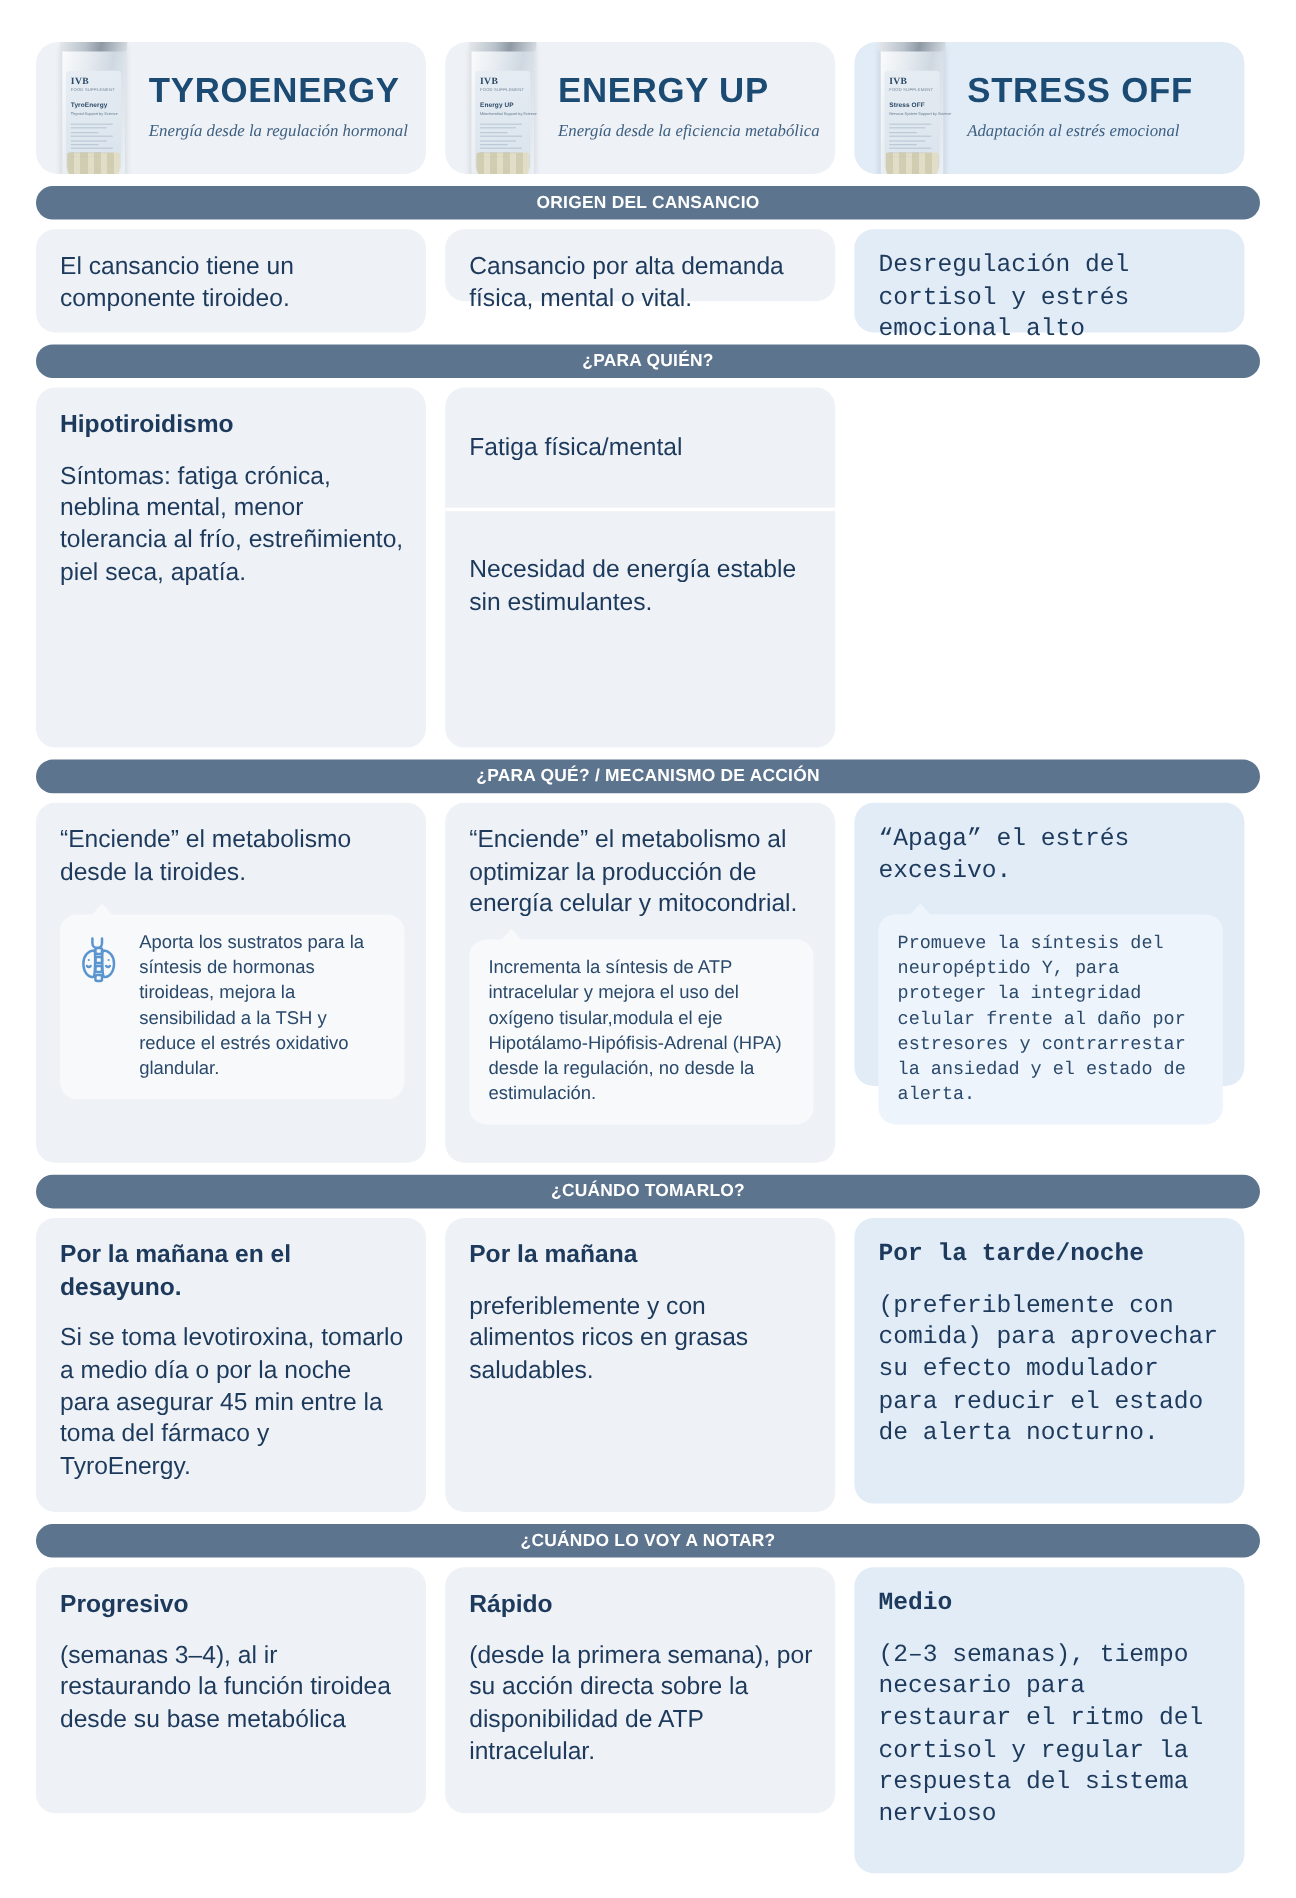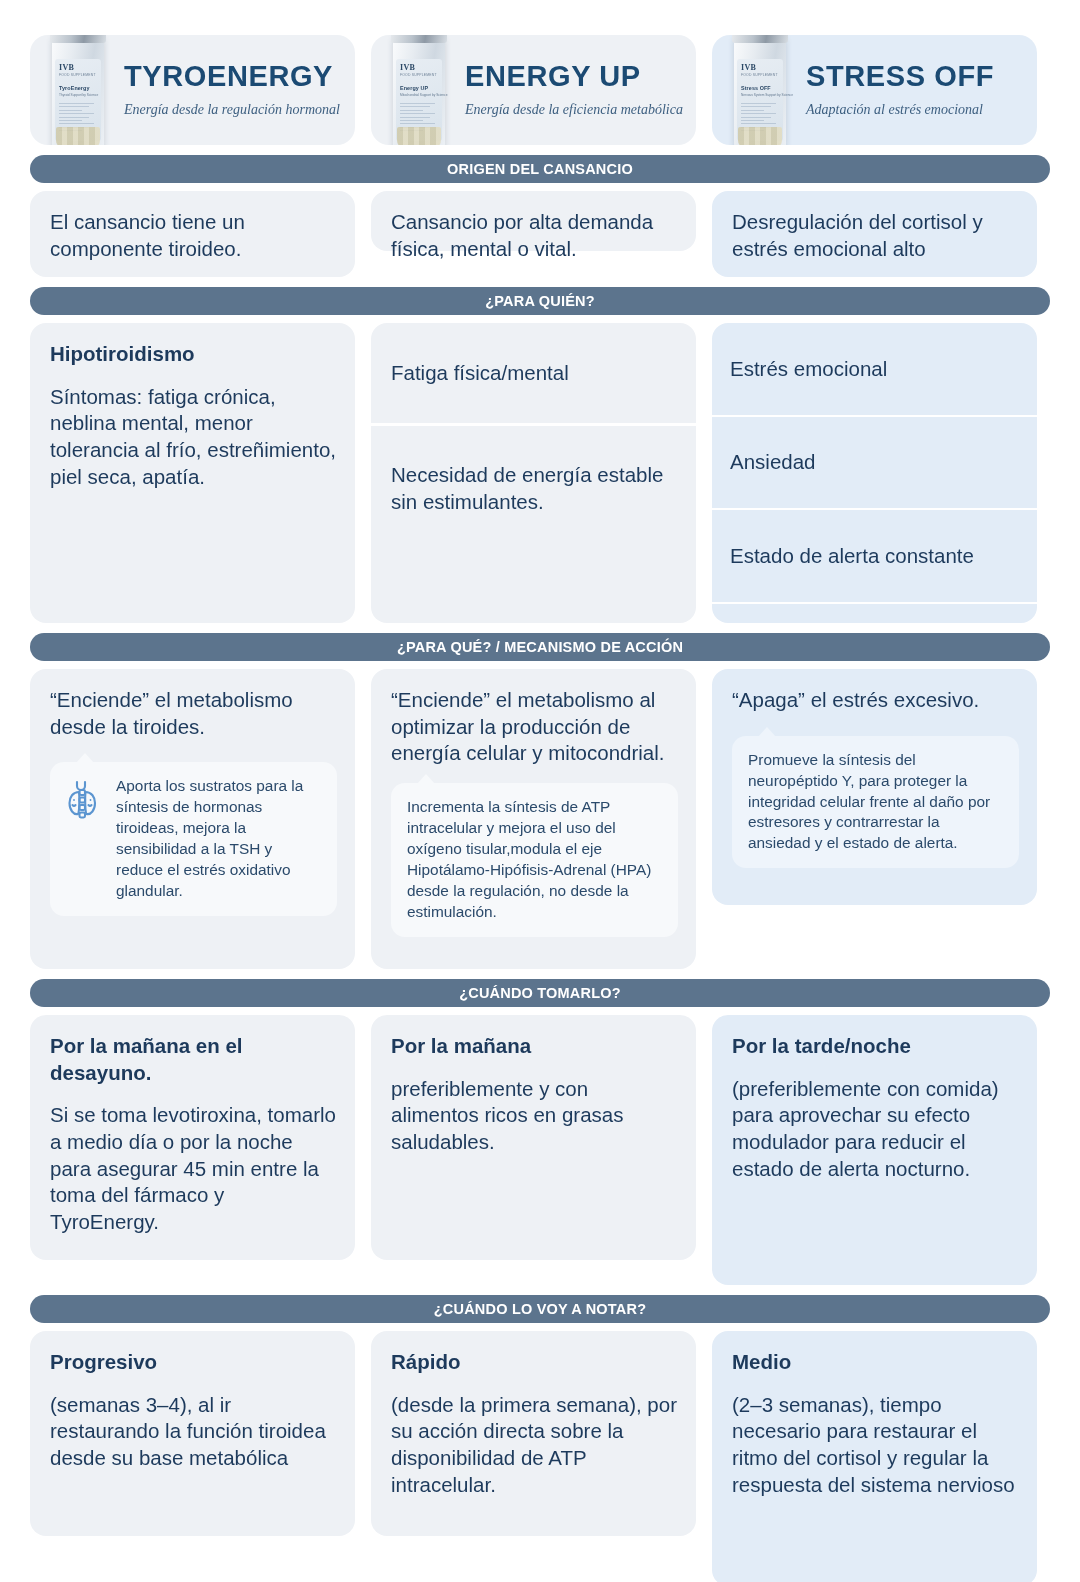--- a/index.html
+++ b/index.html
@@ -87,21 +87,21 @@
   }
   .bar span{
     color:#ffffff;font-size:14.5px;font-weight:bold;letter-spacing:.2px;
   }
 
   
   .card{
     border-radius:16px;box-sizing:border-box;padding:18px 18px 18px 20px;
     background:#eef1f5;
   }
-  .card.blue{background:#e2ecf7;}
+  .card.blue{background:#e2ecf7;font-family:Liberation Mono, monospace;}
   .card p{margin:0;}
   .txt{font-size:20.5px;line-height:1.30;color:#1d3a5c;}
   .txt.b{font-weight:bold;}
   .txt + .txt{margin-top:16px;}
 
   
   .splitcard{
     border-radius:16px;box-sizing:border-box;background:#eef1f5;overflow:hidden;
   }
   .splitcard .seg{padding:16px 18px 16px 20px;}
@@ -261,35 +261,20 @@
       <div class="splitcard" style="height:300px">
         <div class="seg">
           <p class="txt">Fatiga física/mental</p>
         </div>
         <div class="seg">
           <p class="txt">Necesidad de energía estable sin estimulantes.</p>
         </div>
       </div>
     </div>
 
-    <div class="col">
-      <div class="splitcard blue" style="height:300px">
-        <div class="seg">
-            <p class="txt">Estrés emocional</p>
-          </div>
-        <div class="seg">
-            <p class="txt">Ansiedad</p>
-          </div>
-        <div class="seg">
-            <p class="txt">Estado de alerta constante</p>
-          </div>
-        <div class="seg"></div>
-
-      </div>
-    </div>
 
   </div>
 
   <div class="bar">
     <span>¿PARA QUÉ? / MECANISMO DE ACCIÓN</span>
   </div>
   <div class="row">
 
     <div class="col">
       <div class="card" style="height:300px">
@@ -345,21 +330,21 @@
       <p class="txt">Si se toma levotiroxina, tomarlo a medio día o por la noche para asegurar 45 min entre la toma del fármaco y TyroEnergy.</p>
     </div>
       </div>
     <div class="col">
         <div class="card" style="height:245px">
       <p class="txt b">Por la mañana</p>
       <p class="txt">preferiblemente y con alimentos ricos en grasas saludables.</p>
     </div>
       </div>
     <div class="col">
-        <div class="card blue" style="height:270px">
+        <div class="card blue" style="height:238px">
       <p class="txt b">Por la tarde/noche</p>
       <p class="txt">(preferiblemente con comida) para aprovechar su efecto modulador para reducir el estado de alerta nocturno.</p>
     </div>
       </div>
   </div>
 
   <div class="bar">
     <span>¿CUÁNDO LO VOY A NOTAR?</span>
   </div>
   <div class="row">

